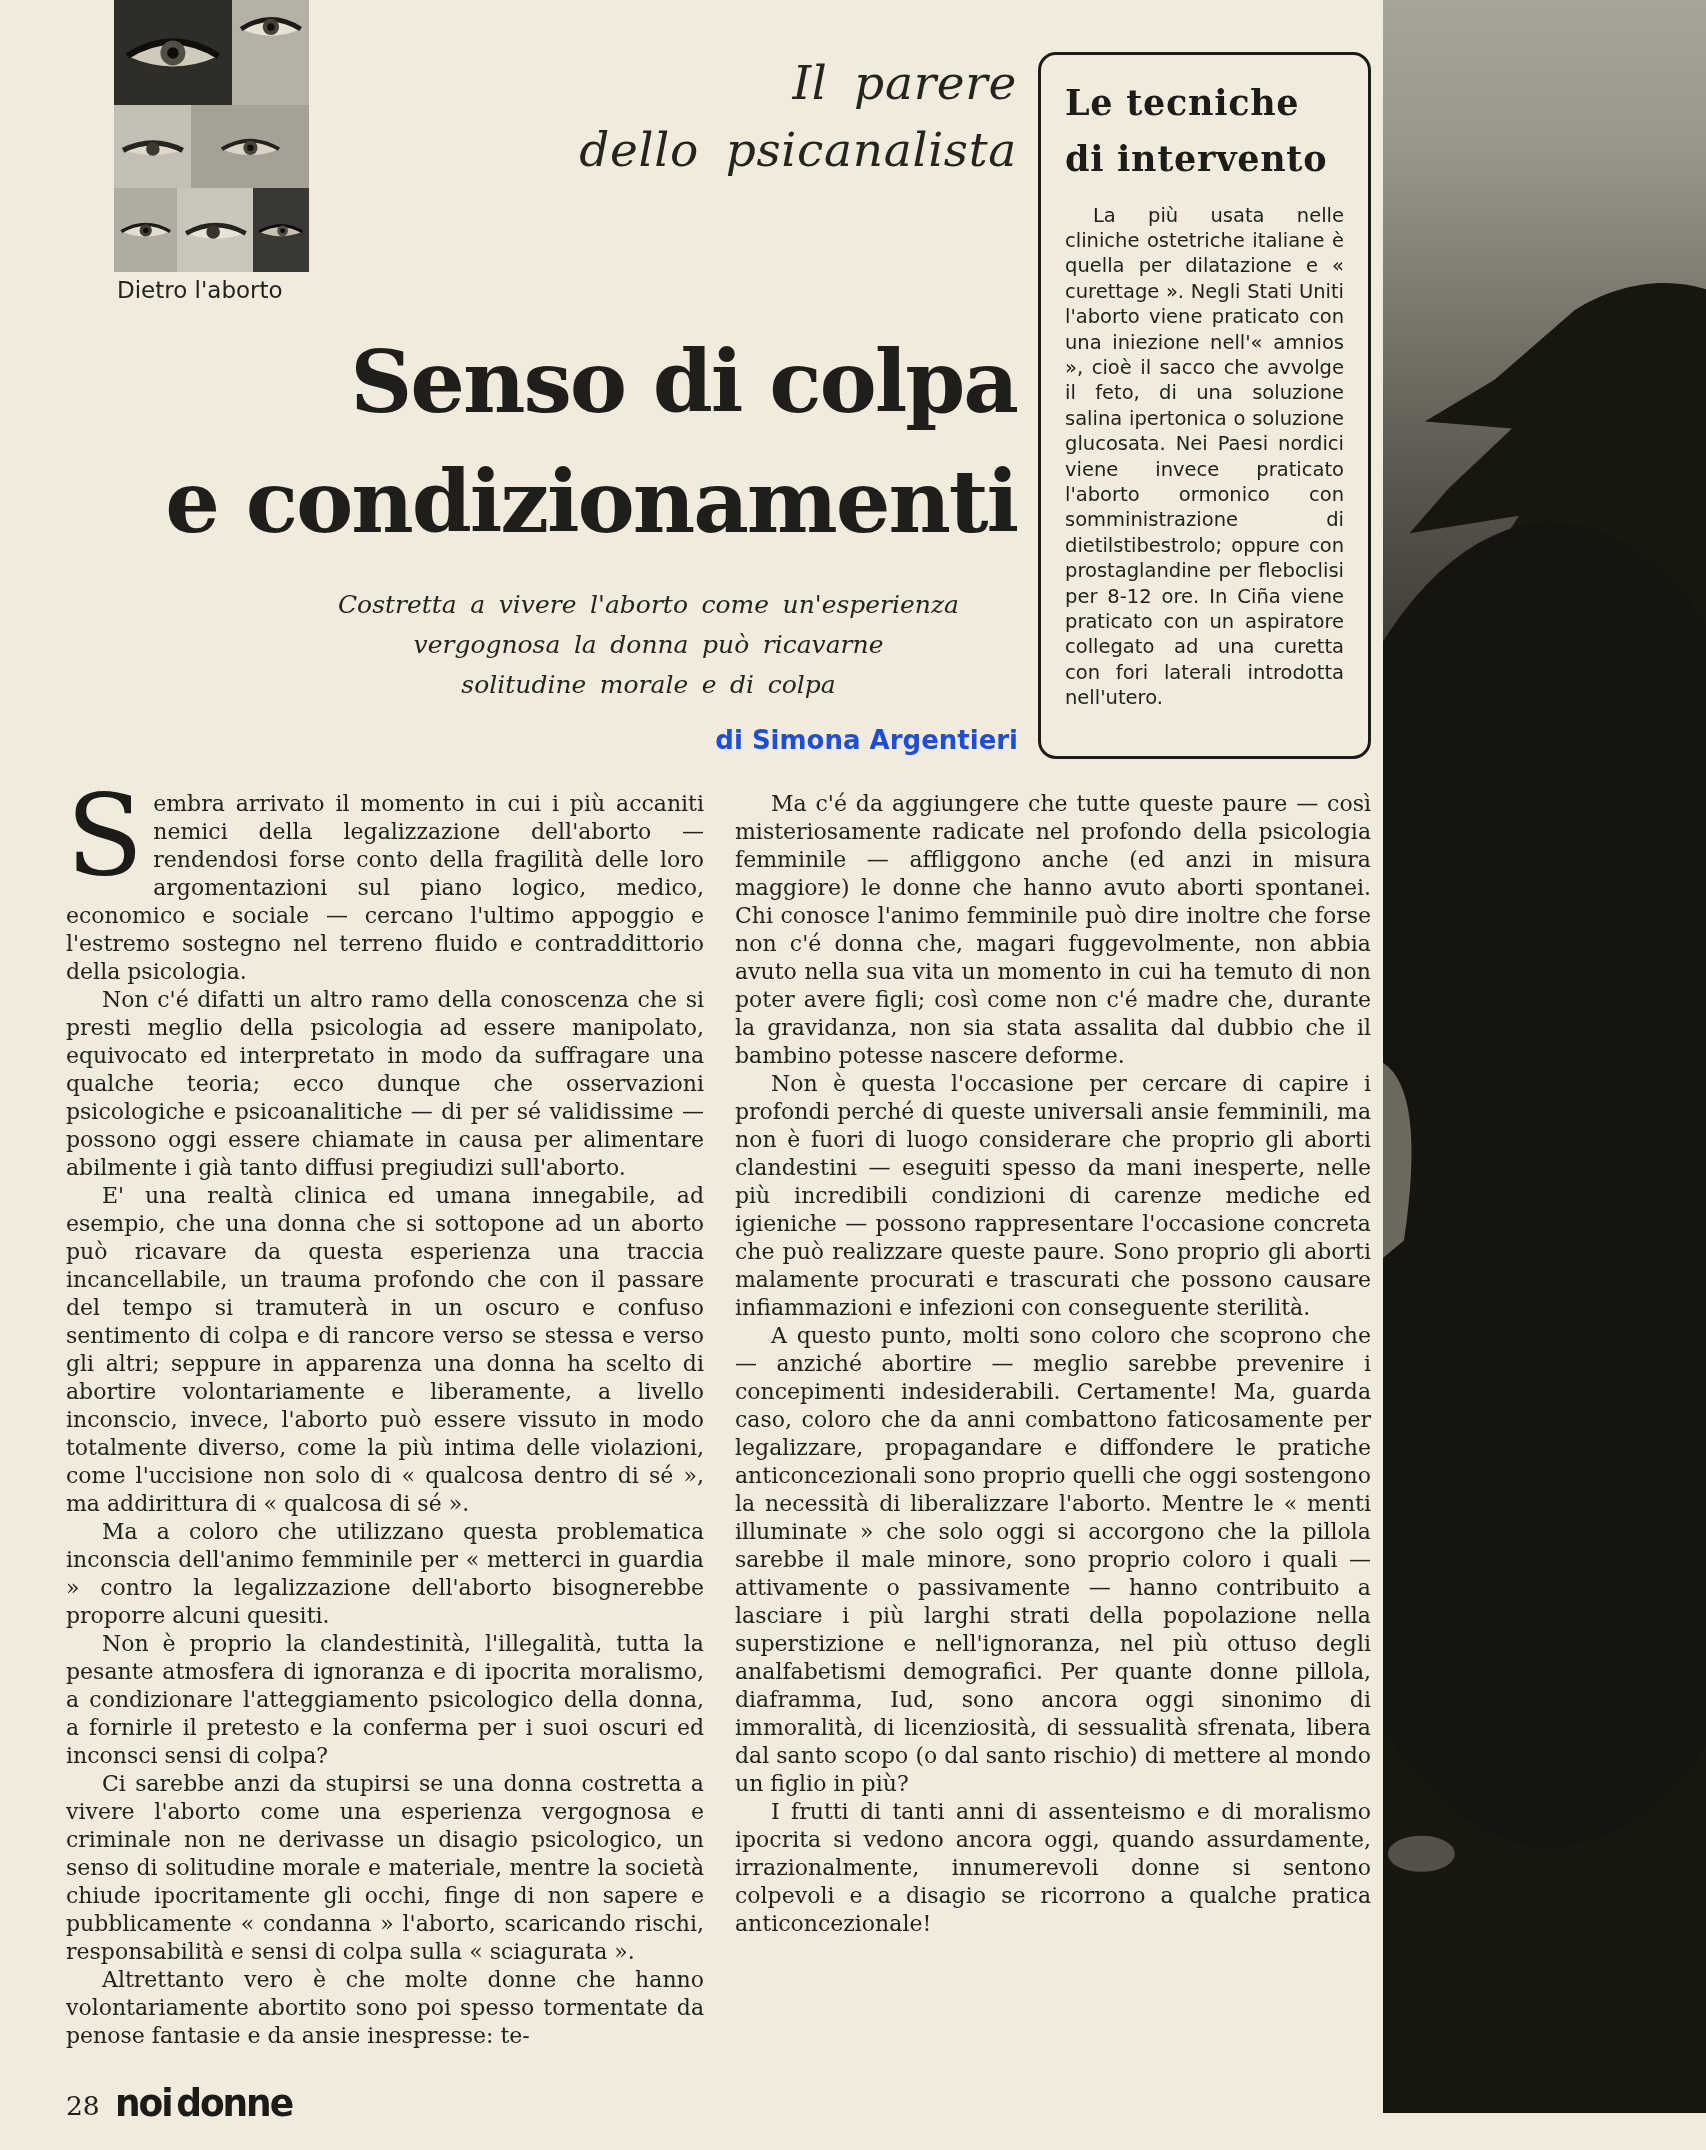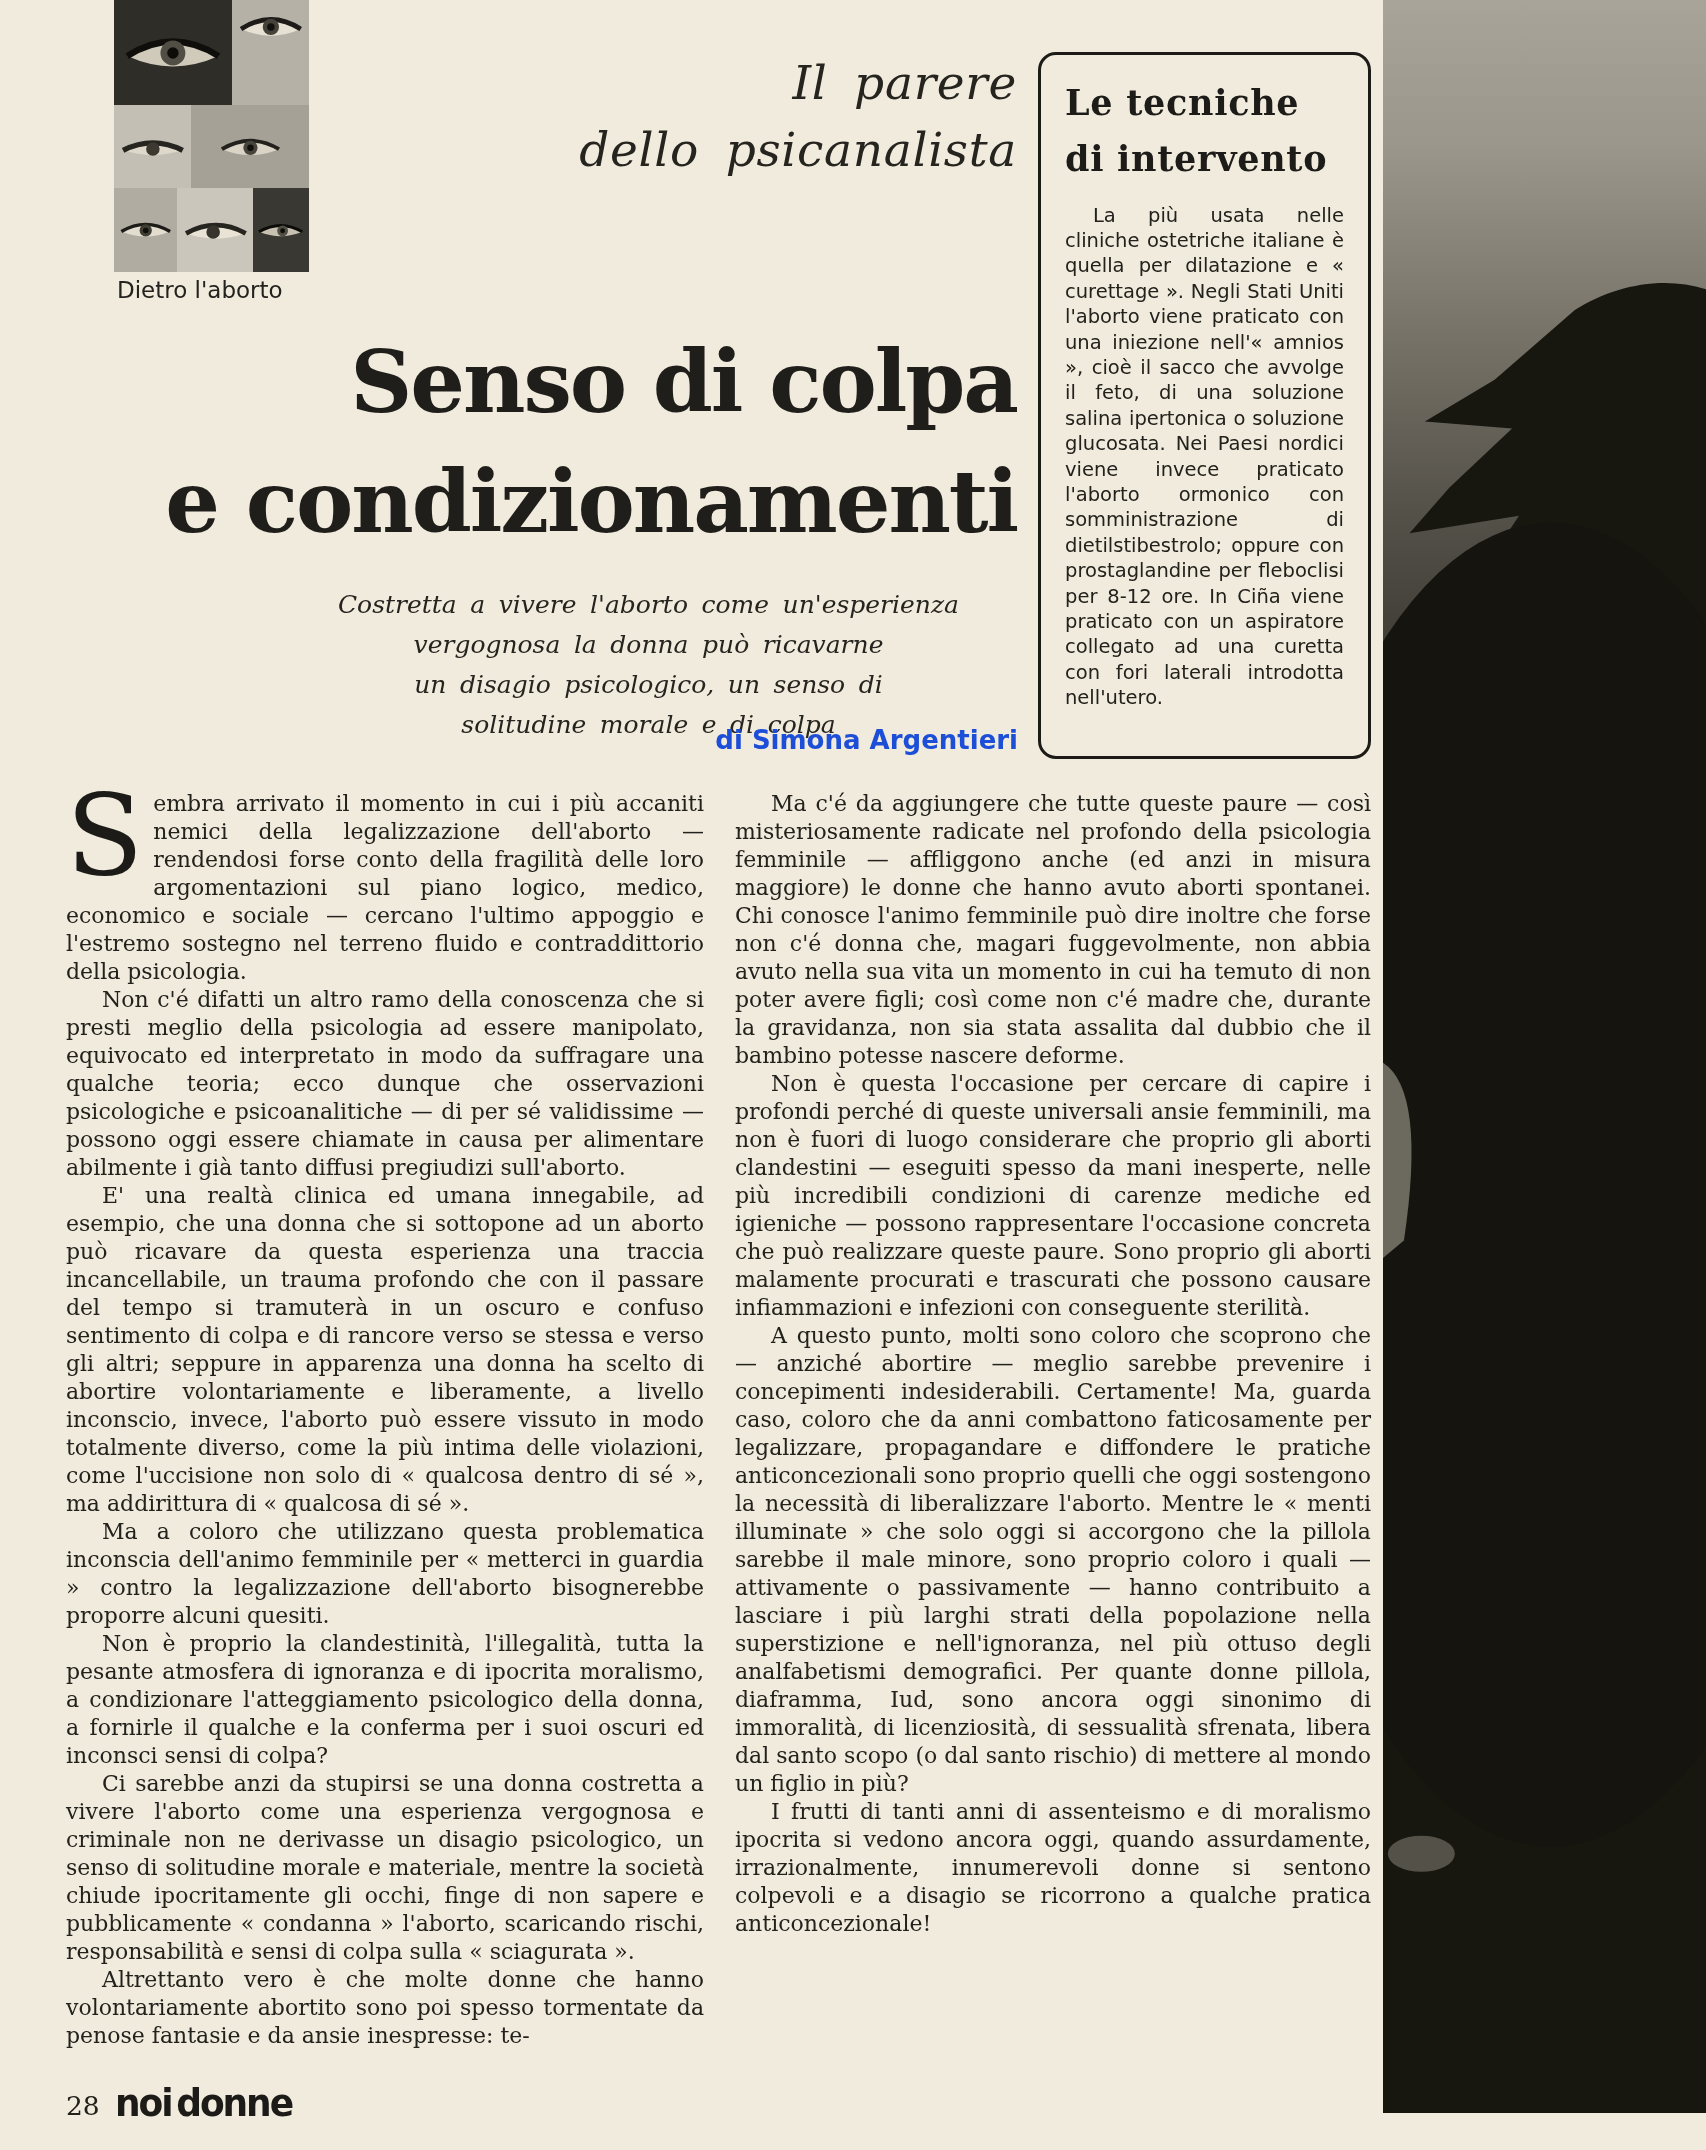--- a/index.html
+++ b/index.html
@@ -150,32 +150,31 @@
   </div>
 
   <div id="headline">
     <div>Senso di colpa</div>
     <div>e condizionamenti</div>
   </div>
 
   <div id="lede">
     <div>Costretta a vivere l'aborto come un'esperienza</div>
     <div>vergognosa la donna può ricavarne</div>
-    <div>un disagio psicologico, un senso di</div>
     <div>solitudine morale e di colpa</div>
   </div>
 
   <div id="byline">di Simona Argentieri</div>
 
   <div class="col" id="col1">
     <p class="noindent"><span class="dropcap">S</span><span>embra arrivato il momento in cui i più accaniti nemici della legalizzazione dell'aborto — rendendosi forse conto della fragilità delle loro argomentazioni sul piano logico, medico, economico e sociale — cercano l'ultimo appoggio e l'estremo sostegno nel terreno fluido e contraddittorio della psicologia.</span></p>
     <p>Non c'é difatti un altro ramo della conoscenza che si presti meglio della psicologia ad essere manipolato, equivocato ed interpretato in modo da suffragare una qualche teoria; ecco dunque che osservazioni psicologiche e psicoanalitiche — di per sé validissime — possono oggi essere chiamate in causa per alimentare abilmente i già tanto diffusi pregiudizi sull'aborto.</p>
     <p>E' una realtà clinica ed umana innegabile, ad esempio, che una donna che si sottopone ad un aborto può ricavare da questa esperienza una traccia incancellabile, un trauma profondo che con il passare del tempo si tramuterà in un oscuro e confuso sentimento di colpa e di rancore verso se stessa e verso gli altri; seppure in apparenza una donna ha scelto di abortire volontariamente e liberamente, a livello inconscio, invece, l'aborto può essere vissuto in modo totalmente diverso, come la più intima delle violazioni, come l'uccisione non solo di « qualcosa dentro di sé », ma addirittura di « qualcosa di sé ».</p>
     <p>Ma a coloro che utilizzano questa problematica inconscia dell'animo femminile per « metterci in guardia » contro la legalizzazione dell'aborto bisognerebbe proporre alcuni quesiti.</p>
-    <p>Non è proprio la clandestinità, l'illegalità, tutta la pesante atmosfera di ignoranza e di ipocrita moralismo, a condizionare l'atteggiamento psicologico della donna, a fornirle il qualche e la conferma per i suoi oscuri ed inconsci sensi di colpa?</p>
+    <p>Non è proprio la clandestinità, l'illegalità, tutta la pesante atmosfera di ignoranza e di ipocrita moralismo, a condizionare l'atteggiamento psicologico della donna, a fornirle il pretesto e la conferma per i suoi oscuri ed inconsci sensi di colpa?</p>
     <p>Ci sarebbe anzi da stupirsi se una donna costretta a vivere l'aborto come una esperienza vergognosa e criminale non ne derivasse un disagio psicologico, un senso di solitudine morale e materiale, mentre la società chiude ipocritamente gli occhi, finge di non sapere e pubblicamente « condanna » l'aborto, scaricando rischi, responsabilità e sensi di colpa sulla « sciagurata ».</p>
     <p>Altrettanto vero è che molte donne che hanno volontariamente abortito sono poi spesso tormentate da penose fantasie e da ansie inespresse: te-</p>
   </div>
 
   <div class="col" id="col2">
     <p>Ma c'é da aggiungere che tutte queste paure — così misteriosamente radicate nel profondo della psicologia femminile — affliggono anche (ed anzi in misura maggiore) le donne che hanno avuto aborti spontanei. Chi conosce l'animo femminile può dire inoltre che forse non c'é donna che, magari fuggevolmente, non abbia avuto nella sua vita un momento in cui ha temuto di non poter avere figli; così come non c'é madre che, durante la gravidanza, non sia stata assalita dal dubbio che il bambino potesse nascere deforme.</p>
     <p>Non è questa l'occasione per cercare di capire i profondi perché di queste universali ansie femminili, ma non è fuori di luogo considerare che proprio gli aborti clandestini — eseguiti spesso da mani inesperte, nelle più incredibili condizioni di carenze mediche ed igieniche — possono rappresentare l'occasione concreta che può realizzare queste paure. Sono proprio gli aborti malamente procurati e trascurati che possono causare infiammazioni e infezioni con conseguente sterilità.</p>
     <p>A questo punto, molti sono coloro che scoprono che — anziché abortire — meglio sarebbe prevenire i concepimenti indesiderabili. Certamente! Ma, guarda caso, coloro che da anni combattono faticosamente per legalizzare, propagandare e diffondere le pratiche anticoncezionali sono proprio quelli che oggi sostengono la necessità di liberalizzare l'aborto. Mentre le « menti illuminate » che solo oggi si accorgono che la pillola sarebbe il male minore, sono proprio coloro i quali — attivamente o passivamente — hanno contribuito a lasciare i più larghi strati della popolazione nella superstizione e nell'ignoranza, nel più ottuso degli analfabetismi demografici. Per quante donne pillola, diaframma, Iud, sono ancora oggi sinonimo di immoralità, di licenziosità, di sessualità sfrenata, libera dal santo scopo (o dal santo rischio) di mettere al mondo un figlio in più?</p>
     <p>I frutti di tanti anni di assenteismo e di moralismo ipocrita si vedono ancora oggi, quando assurdamente, irrazionalmente, innumerevoli donne si sentono colpevoli e a disagio se ricorrono a qualche pratica anticoncezionale!</p>
   </div>

